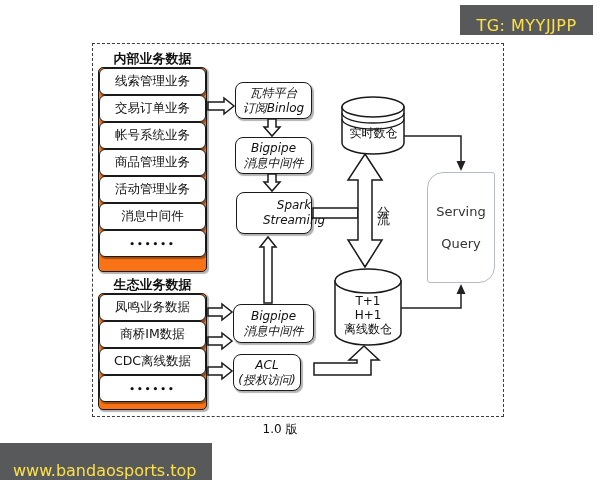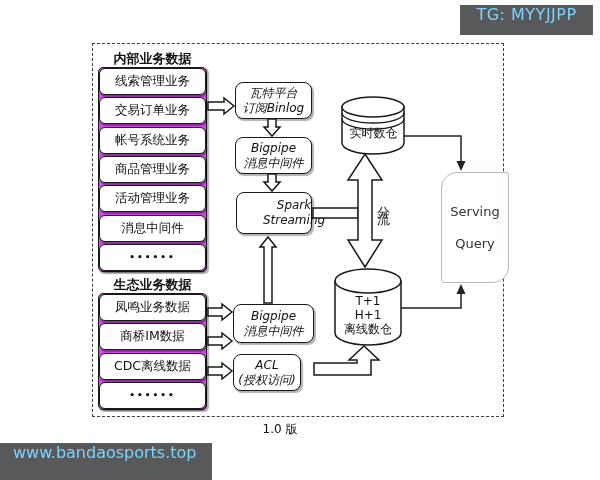--- a/index.html
+++ b/index.html
@@ -2,52 +2,52 @@
 <html><head>
 <meta charset="utf-8">
 <title>Data Architecture Diagram</title>
 <style>
   html,body { margin:0; padding:0; background:#ffffff; }
   .canvas {
     position:relative; width:600px; height:480px; background:#ffffff;
     font-family:"DejaVu Sans","Liberation Sans",sans-serif; overflow:hidden; color:#111;
   }
   
-  .banner { position:absolute; background:#58595b; color:#7dd3fc; display:flex; align-items:flex-start; }
+  .banner { position:absolute; background:#58595b; color:#fde047; display:flex; align-items:flex-end; }
   .banner-top { left:460px; top:5px; width:133px; height:30px; justify-content:center; font-size:16px; letter-spacing:0.5px; }
   .banner-bottom { left:0; top:443px; width:212px; height:37px; padding-left:13px; box-sizing:border-box; font-size:16px; }
   
   .frame { position:absolute; left:92px; top:43px; width:412px; height:374px; border:1.4px dashed #3c3c3c; box-sizing:border-box; }
   .version { position:absolute; left:80px; top:421px; width:400px; text-align:center; font-size:12px; }
   
   .group-header { position:absolute; left:98px; width:109px; text-align:center; font-weight:bold; font-size:13px; }
   .gh1 { top:50px; } .gh2 { top:276px; }
   .group-box { position:absolute; left:98px; width:109px; box-sizing:border-box;
-    border:1.5px solid #1a1a1a; border-radius:5px; background:#d946ef; padding:0;
-    display:flex; flex-direction:column; justify-content:space-between;
+    border:1.5px solid #1a1a1a; border-radius:5px; background:#f97316; padding:0;
+    display:flex; flex-direction:column; justify-content:flex-start;
     box-shadow:1.5px 1.5px 1px rgba(0,0,0,0.3); }
   .gb1 { top:67px; height:205px; } .gb2 { top:293px; height:117px; }
   .group-item { border:1.4px solid #1a1a1a; border-radius:6px; background:#fff; height:25px;
     display:flex; align-items:center; justify-content:center; font-size:12.5px;
     box-shadow:1px 1.5px 1px rgba(0,0,0,0.35); }
   .dots { font-size:9px; letter-spacing:2px; font-weight:bold; }
   
   .node { position:absolute; border:1.5px solid #1a1a1a; border-radius:8px; background:#fff;
     box-sizing:border-box; display:flex; flex-direction:column; align-items:center; justify-content:center;
     font-size:12px; line-height:15px; text-align:center; box-shadow:1.5px 2px 1px rgba(0,0,0,0.3);font-style:italic; }
   .n-watt { left:235px; top:82px; width:77px; height:37px; }
   .n-bigpipe1 { left:235px; top:137px; width:77px; height:37px; }
   .n-spark { left:236px; top:192px; width:76px; height:42px;padding-left:40px; }
   .n-bigpipe2 { left:233px; top:304px; width:81px; height:39px; }
   .n-acl { left:233px; top:354px; width:68px; height:37px; }
   
   .serving { position:absolute; left:427px; top:172px; width:68px; height:111px; box-sizing:border-box;
     border:1.3px solid #b4bac8; border-radius:16px 3px 16px 3px; background:#fff;
     display:flex; flex-direction:column; align-items:center; justify-content:center; gap:17px;
-    font-size:13px; color:#333;margin-left:14px; }
+    font-size:13px; color:#333; }
   
   .cyl-label { position:absolute; text-align:center; font-size:12px; line-height:14px; }
   .lbl-realtime { left:343px; top:126px; width:61px; }
   .lbl-offline { left:335px; top:294px; width:66px; }
   .split-label { position:absolute; left:374px; top:196px; font-size:13px; writing-mode:vertical-rl; letter-spacing:5px; }
   svg.overlay { position:absolute; left:0; top:0; pointer-events:none; }
   .hollow { fill:#ffffff; stroke:#1a1a1a; stroke-width:1.5; stroke-linejoin:miter; }
   .shape { fill:#ffffff; stroke:#1a1a1a; stroke-width:1.5; }
   .arc { fill:none; stroke:#1a1a1a; stroke-width:1.4; }
   .thin { fill:none; stroke:#222; stroke-width:1.5; }

